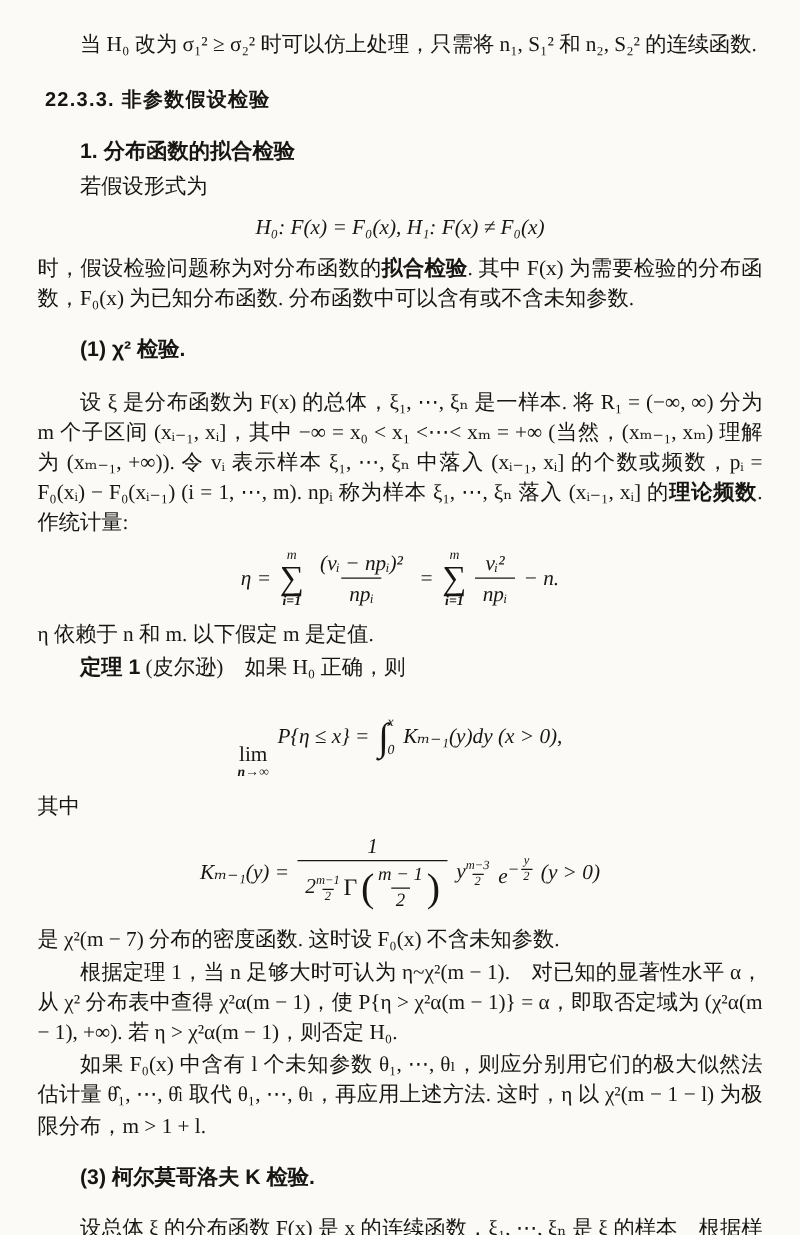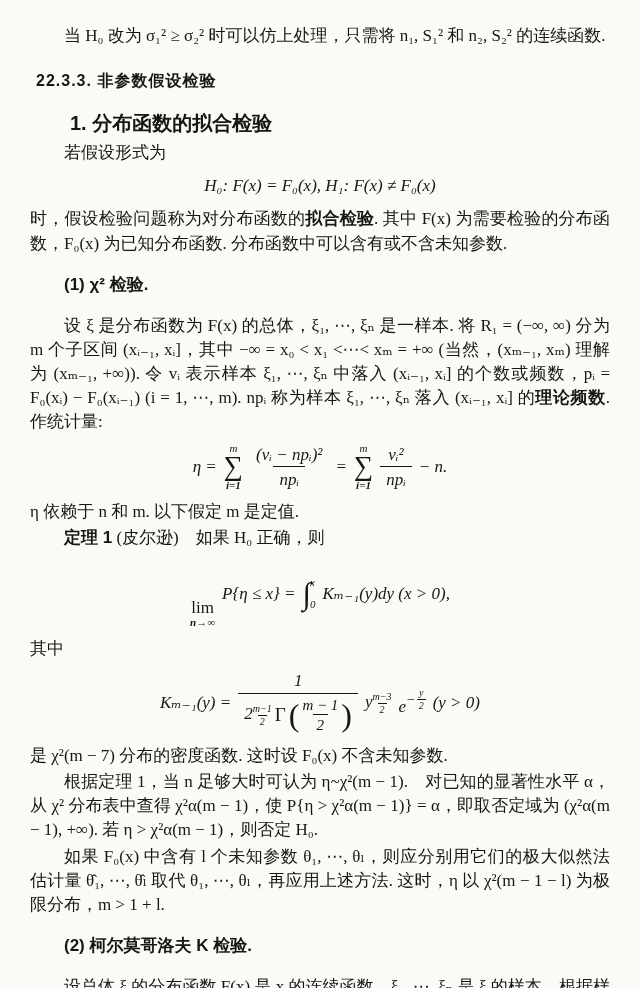--- a/index.html
+++ b/index.html
@@ -13,21 +13,21 @@
   }
   .para { margin:0 0 2px 0; text-align:justify; }
   .indent { text-indent:2em; }
   .intro { margin-bottom:16px; }
   .sec {
     font-family:"Liberation Sans","DejaVu Sans",sans-serif;
     font-size:16px; font-weight:bold; margin:22px 0 16px 6px; letter-spacing:1px;
   }
   .subhead {
     font-family:"Liberation Sans","DejaVu Sans",sans-serif;
-    font-size:20px; font-weight:bold; margin:0 0 4px 0; text-indent:2em;
+    font-size:17px; font-weight:bold; margin:0 0 4px 0; text-indent:2em;
   }
   .item { font-weight:bold; font-family:"Liberation Sans","DejaVu Sans",sans-serif; margin:17px 0; }
   .bold-seg { font-weight:bold; font-family:"Liberation Sans","DejaVu Sans",sans-serif; }
   .formula {
     display:flex; align-items:center; justify-content:center; gap:7px;
     margin:9px 0; font-style:italic; white-space:nowrap;
   }
   .rm { font-style:normal; }
   .bigop { display:inline-flex; flex-direction:column; align-items:center; line-height:1; }
   .lim-top { font-size:11px; }
@@ -160,21 +160,21 @@
           </span></sup></span>
     <span>(y &gt; 0)</span>
   </div>
 
   <p class="para">是 χ²(m − 7) 分布的密度函数. 这时设 F₀(x) 不含未知参数.</p>
 
   <p class="para indent">根据定理 1，当 n 足够大时可认为 η~χ²(m − 1).　对已知的显著性水平 α，从 χ² 分布表中查得 χ²α(m − 1)，使 P{η &gt; χ²α(m − 1)} = α，即取否定域为 (χ²α(m − 1), +∞). 若 η &gt; χ²α(m − 1)，则否定 H₀.</p>
 
   <p class="para indent">如果 F₀(x) 中含有 l 个未知参数 θ₁, ⋯, θₗ，则应分别用它们的极大似然法估计量 θ̂₁, ⋯, θ̂ₗ 取代 θ₁, ⋯, θₗ，再应用上述方法. 这时，η 以 χ²(m − 1 − l) 为极限分布，m &gt; 1 + l.</p>
 
-  <p class="para indent item">(2) 柯尔莫哥洛夫 K 检验.</p>
+  <p class="para indent item">(3) 柯尔莫哥洛夫 K 检验.</p>
 
   <p class="para indent">设总体 ξ 的分布函数 F(x) 是 x 的连续函数，ξ₁, ⋯, ξₙ 是 ξ 的样本　根据样本作出经验分布函数 F*ₙ(x) (参看 22.1.2)，并作统计量</p>
 
   <div class="formula">
     <span class="sqrt">
       <span class="rad rm">√</span>
         <span class="radarg">n</span>
     </span>
     <span>Dₙ =</span>
     <span class="sqrt">

